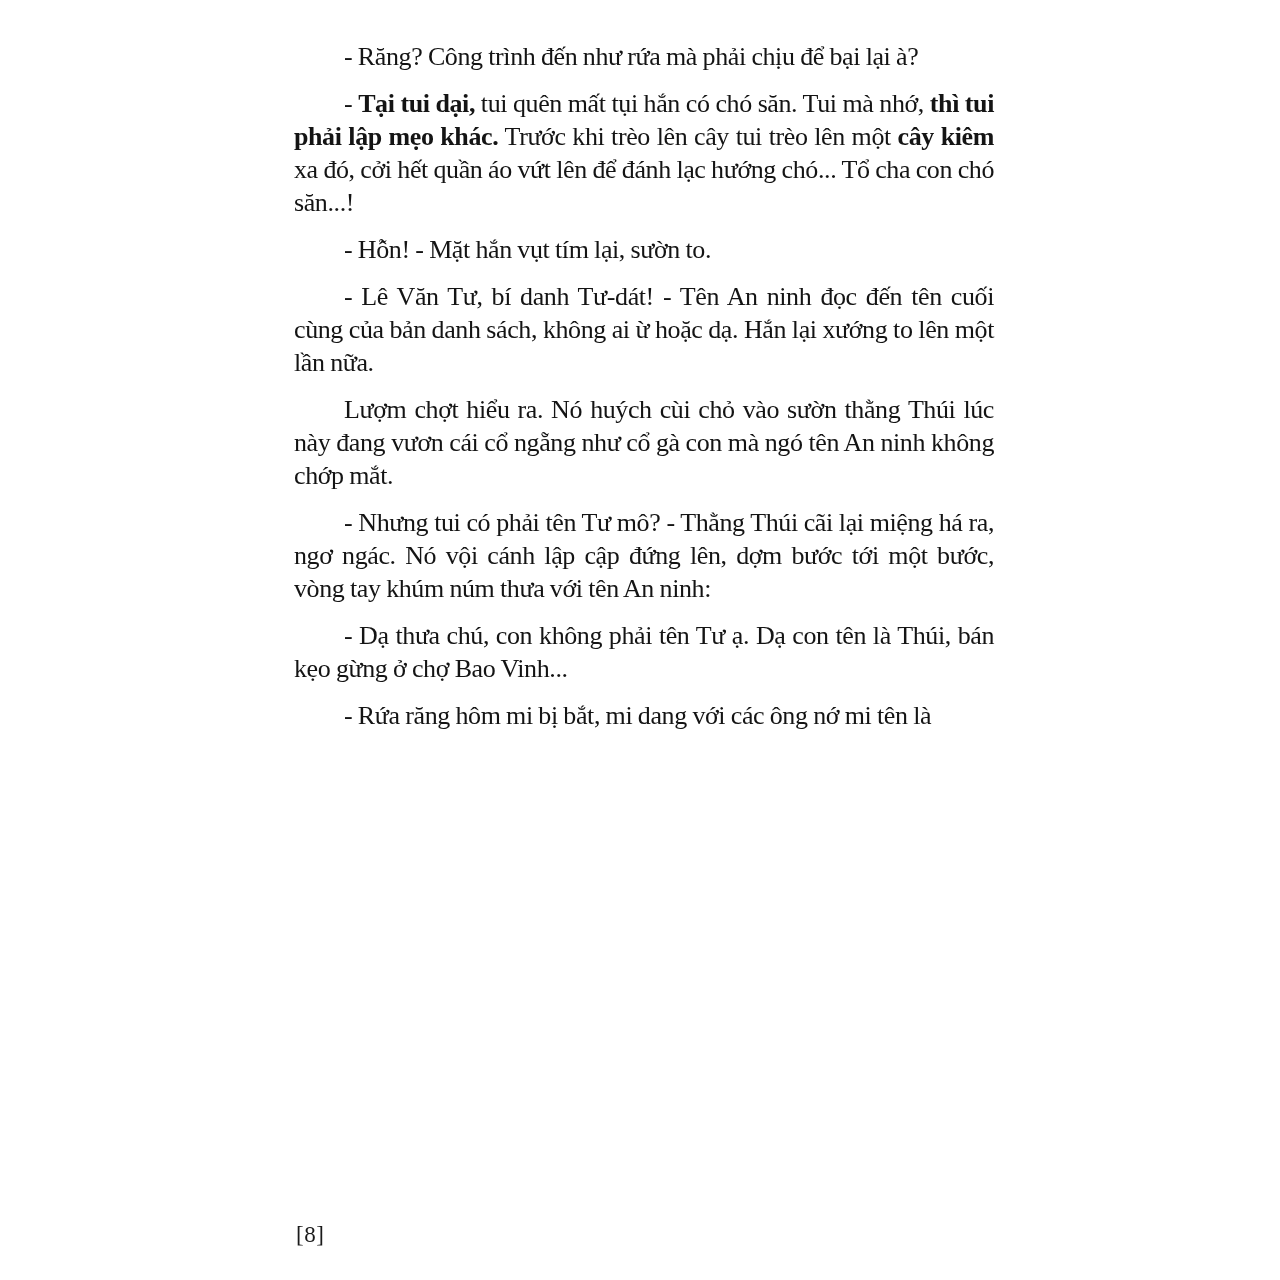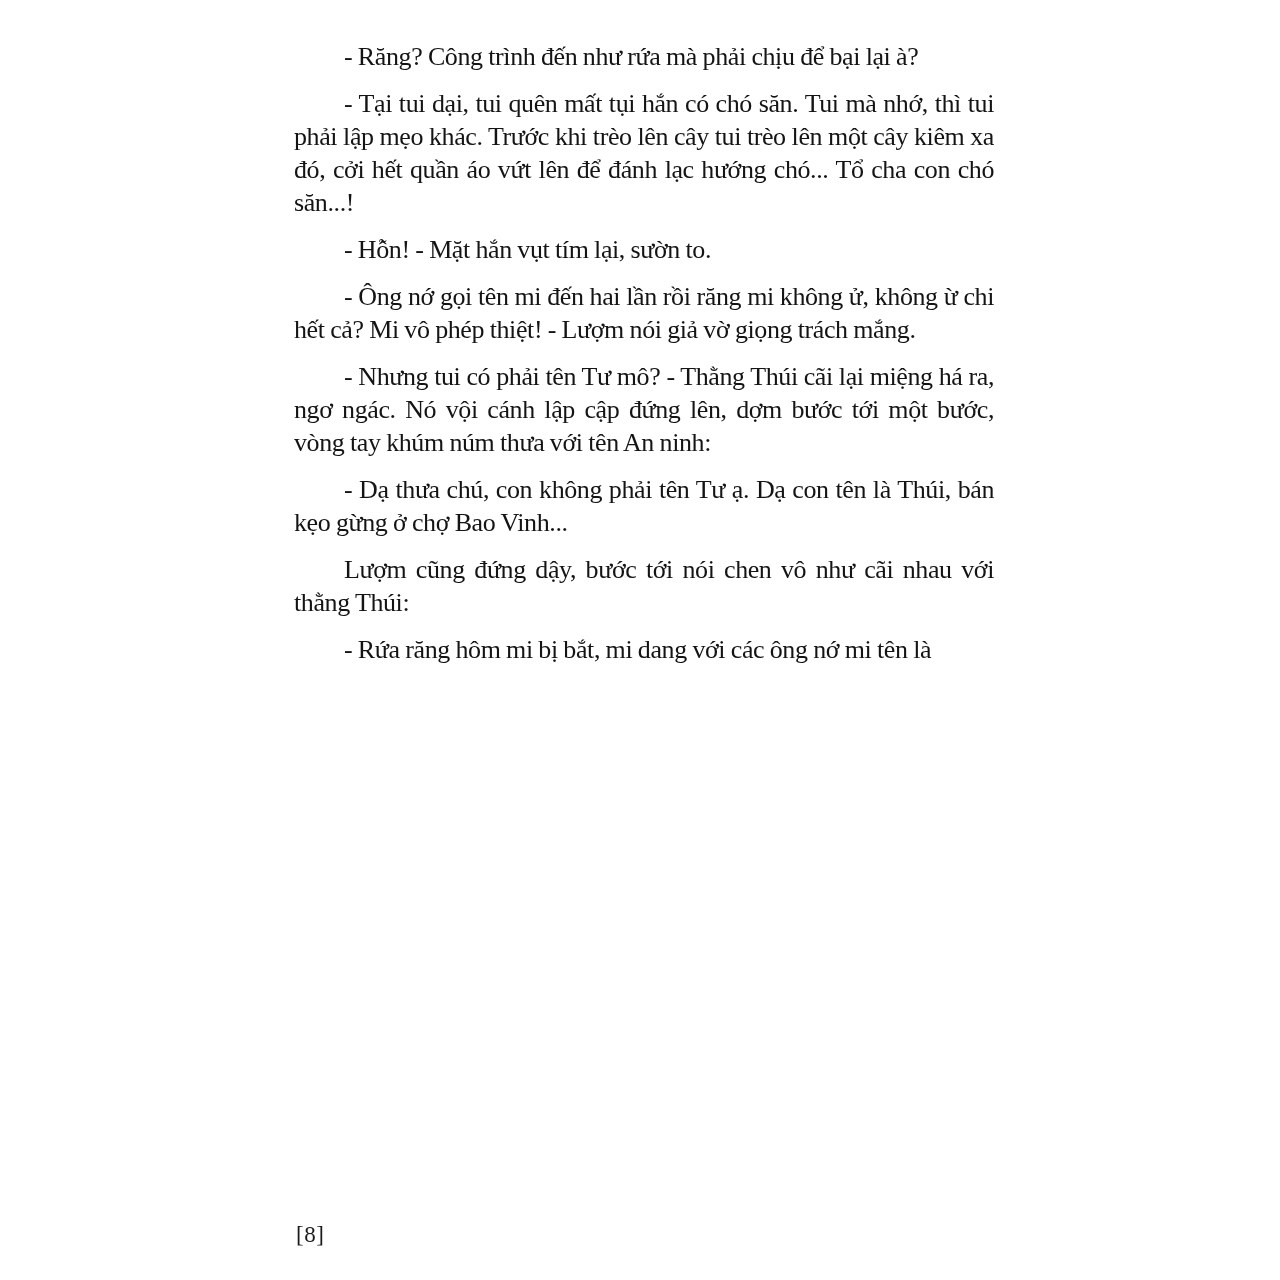--- a/index.html
+++ b/index.html
@@ -25,39 +25,39 @@
   .text-block p.para {
     margin: 0 0 14px 0;
     font-size: 26px;
     line-height: 33px;
     text-align: justify;
     text-indent: 50px;
     letter-spacing: -0.4px;
     word-spacing: -0.5px;
   }
   .text-block p.para span.b {
-    font-weight: 400;
+    font-weight: 700;
   }
   .page-number {
     position: absolute;
     left: 296px;
     top: 1222px;
     font-size: 23px;
     letter-spacing: 0.5px;
     color: #1a1a1a;
   }
 </style>
 </head>
 <body>
 
 <div class="page">
   <div class="text-block">
       <p class="para"><span>- Răng? Công trình đến như rứa mà phải chịu để bại lại à?</span></p>
       <p class="para"><span>- </span><span class="b">Tại tui dại,</span><span> tui quên mất tụi hắn có chó săn. Tui mà nhớ, </span><span class="b">thì tui phải lập mẹo khác.</span><span> Trước khi trèo lên cây tui trèo lên một </span><span class="b">cây kiêm</span><span> xa đó, cởi hết quần áo vứt lên để đánh lạc hướng chó... Tổ cha con chó săn...!</span></p>
       <p class="para"><span>- Hỗn! - Mặt hắn vụt tím lại, sườn to.</span></p>
-      <p class="para"><span>- Ông nớ gọi tên mi đến hai lần rồi răng mi không ử, không ừ chi hết cả? Mi vô phép thiệt! - Lượm nói giả vờ giọng trách mắng.</span></p>
+      <p class="para"><span>- Lê Văn Tư, bí danh Tư-dát! - Tên An ninh đọc đến tên cuối cùng của bản danh sách, không ai ừ hoặc dạ. Hắn lại xướng to lên một lần nữa.</span></p>
+      <p class="para"><span>Lượm chợt hiểu ra. Nó huých cùi chỏ vào sườn thằng Thúi lúc này đang vươn cái cổ ngẵng như cổ gà con mà ngó tên An ninh không chớp mắt.</span></p>
       <p class="para"><span>- Nhưng tui có phải tên Tư mô? - Thằng Thúi cãi lại miệng há ra, ngơ ngác. Nó vội cánh lập cập đứng lên, dợm bước tới một bước, vòng tay khúm núm thưa với tên An ninh:</span></p>
       <p class="para"><span>- Dạ thưa chú, con không phải tên Tư ạ. Dạ con tên là Thúi, bán kẹo gừng ở chợ Bao Vinh...</span></p>
-      <p class="para"><span>Lượm cũng đứng dậy, bước tới nói chen vô như cãi nhau với thằng Thúi:</span></p>
       <p class="para"><span>- Rứa răng hôm mi bị bắt, mi dang với các ông nớ mi tên là</span></p>
     </div>
   <div class="page-number">[8]</div>
 </div>
 
 </body></html>

